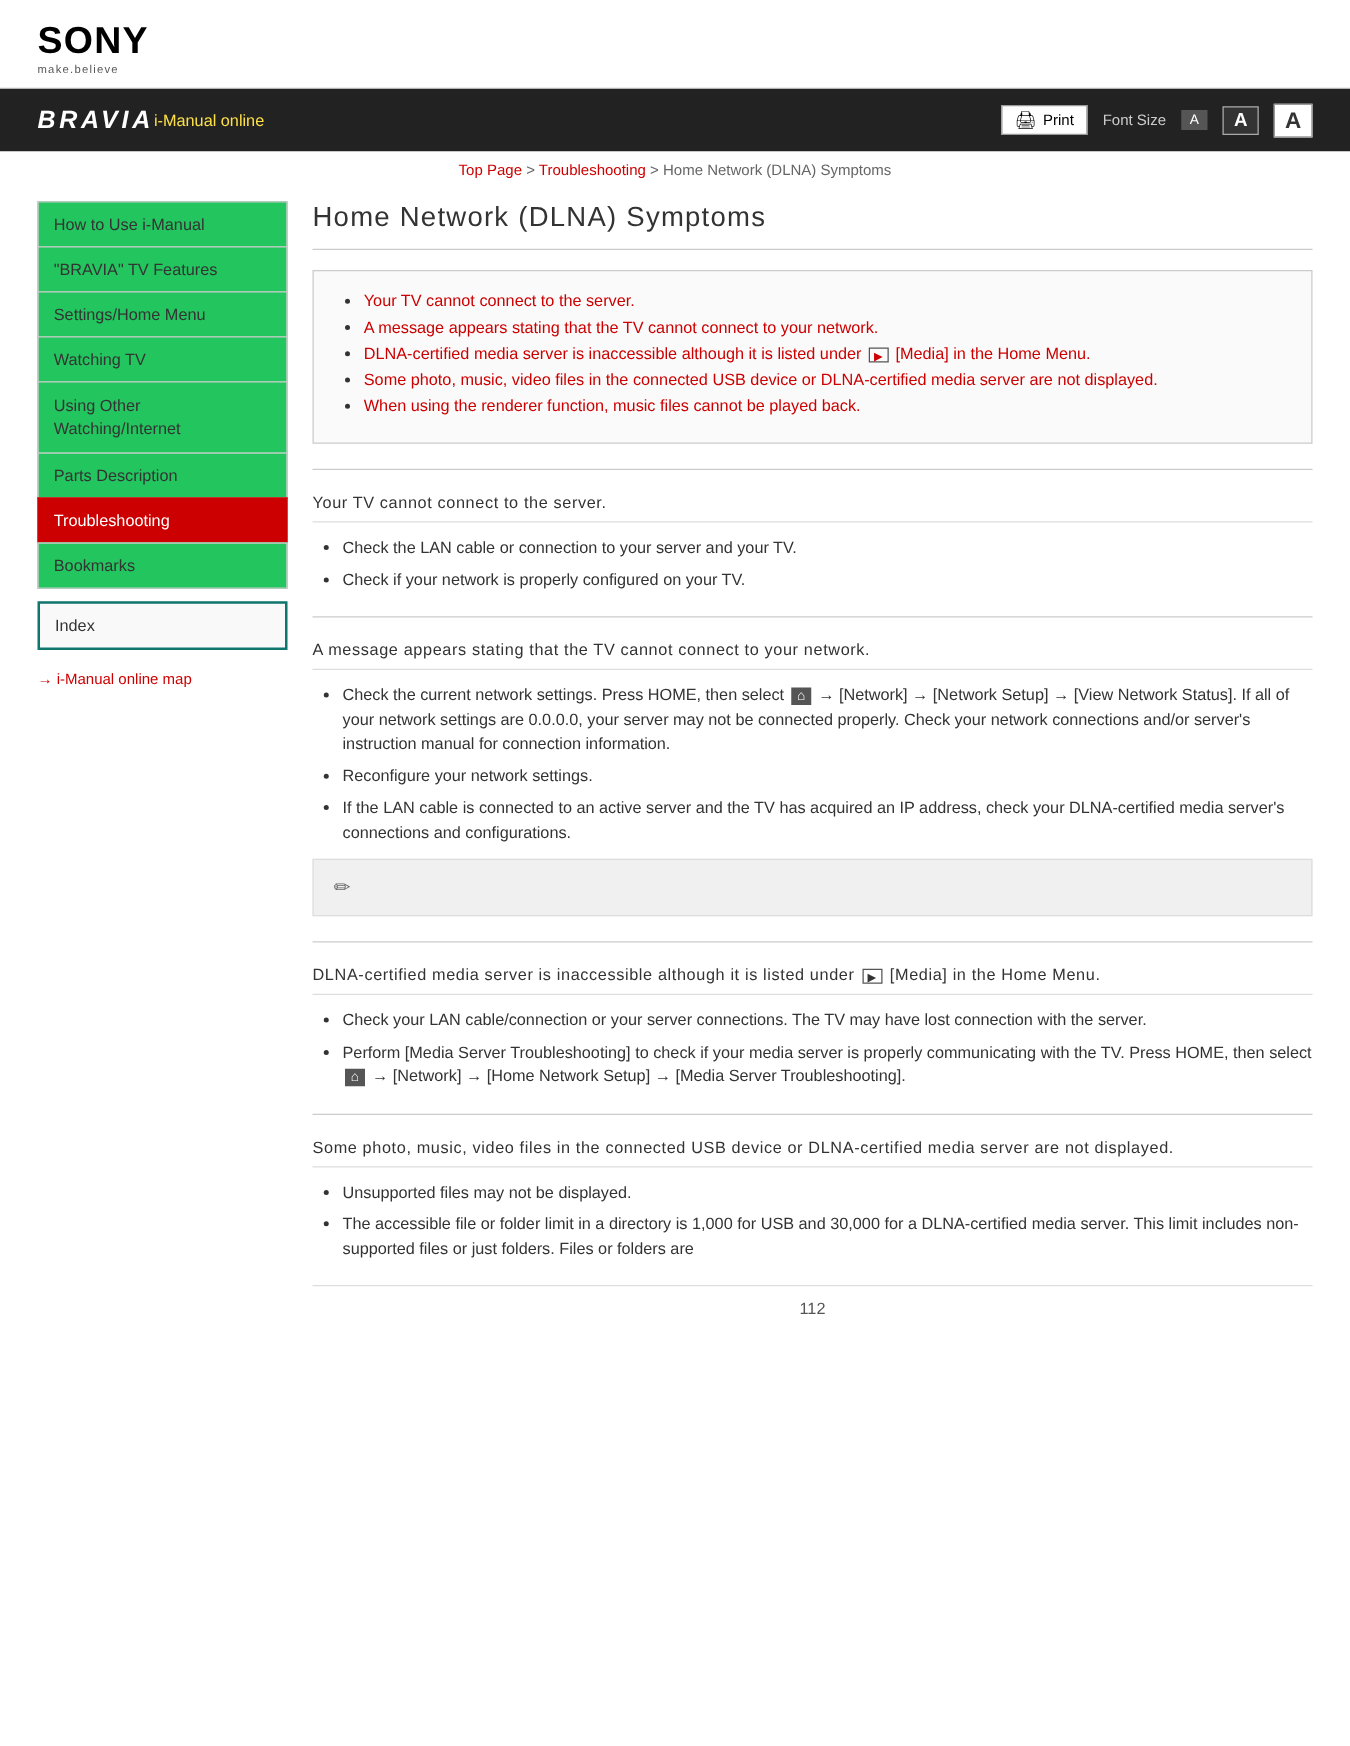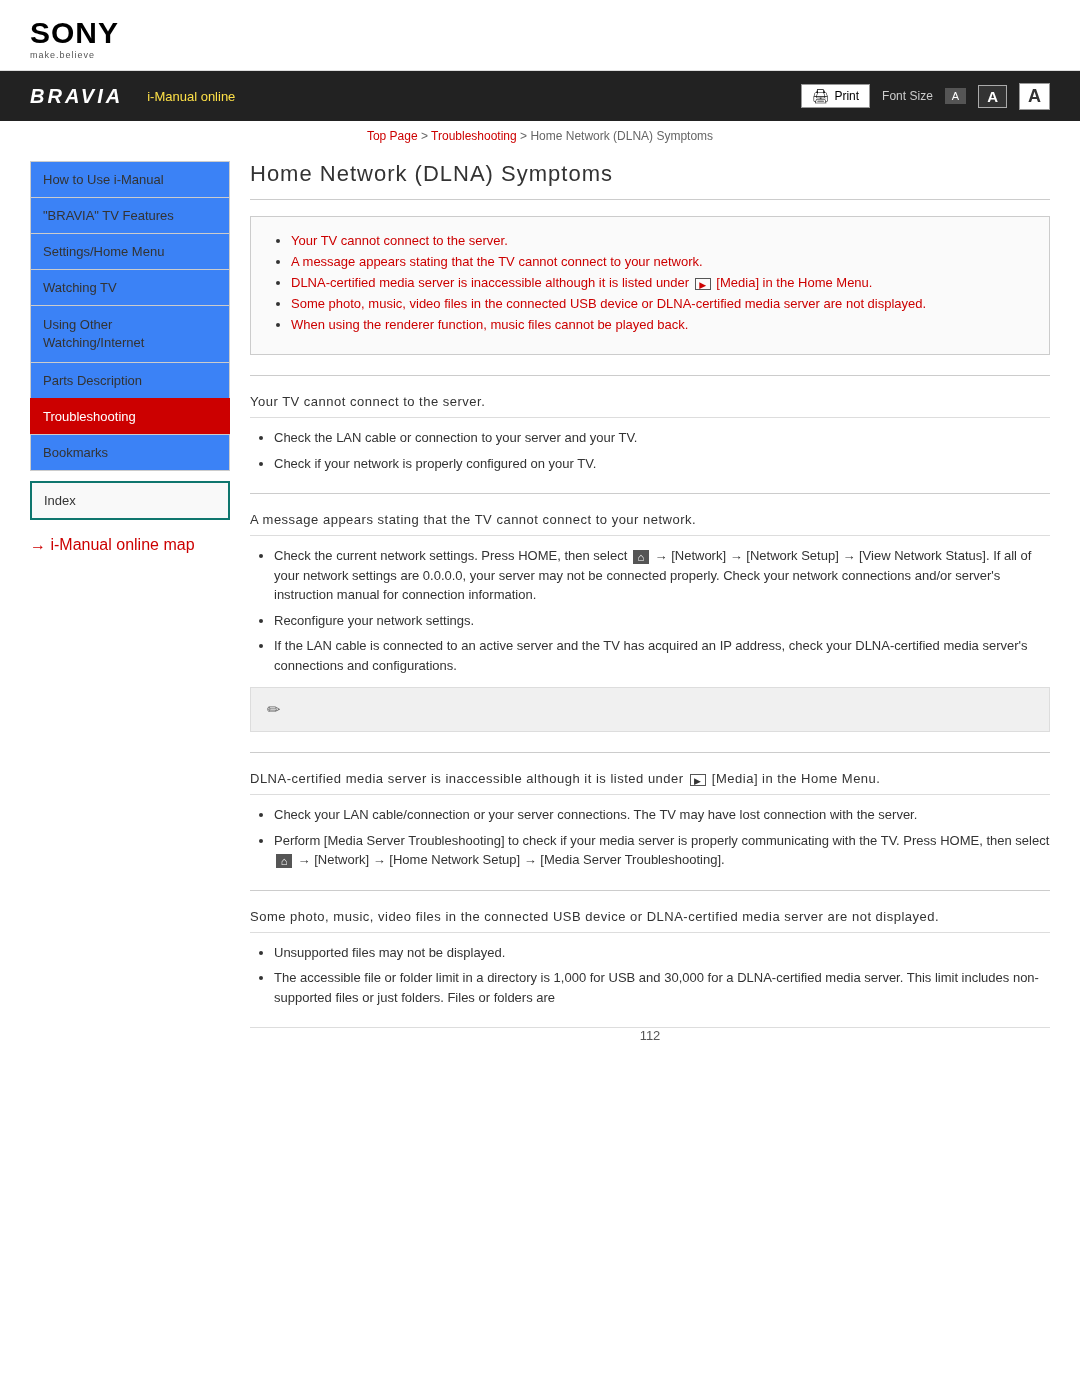--- a/index.html
+++ b/index.html
@@ -5,48 +5,48 @@
     * { margin: 0; padding: 0; box-sizing: border-box; }
     body { font-family: Arial, sans-serif; background: #fff; color: #333; font-size: 14px; width: 1080px; }
 
     
     .header { padding: 18px 30px 10px 30px; border-bottom: 1px solid #ddd; }
     .sony-logo { font-weight: bold; font-size: 30px; letter-spacing: 1px; color: #000; line-height: 1; }
     .sony-tagline { font-size: 9px; color: #555; letter-spacing: 1px; margin-top: 2px; }
 
     
     .navbar { background: #222; display: flex; align-items: center; padding: 0 30px; height: 50px; justify-content: space-between; }
-    .navbar-left { display: flex; align-items: center; gap: 24px; text-align: right; }
+    .navbar-left { display: flex; align-items: center; gap: 0; text-align: right; }
     .bravia-logo { color: #fff; font-size: 20px; font-weight: bold; letter-spacing: 3px; font-style: italic; }
     .imanual-title { color: #fde047; font-size: 13px; }
     .navbar-right { display: flex; align-items: center; gap: 12px; }
     .print-btn { background: #fff; border: 1px solid #999; padding: 3px 10px; font-size: 12px; cursor: pointer; display: flex; align-items: center; gap: 5px; }
     .print-icon { font-size: 14px; }
     .font-size-label { color: #ccc; font-size: 12px; }
     .font-btn { background: #555; color: #fff; border: none; padding: 2px 7px; cursor: pointer; font-size: 11px; }
     .font-btn.large { font-size: 15px; font-weight: bold; background: #333; border: 1px solid #aaa; color: #fff; padding: 2px 8px; }
     .font-btn.xlarge { font-size: 18px; font-weight: bold; background: #fff; color: #333; border: 1px solid #999; padding: 2px 8px; }
 
     
     .breadcrumb { padding: 8px 30px; font-size: 12px; color: #666; text-align: center; }
     .breadcrumb a { color: #c00; text-decoration: none; }
     .breadcrumb span { color: #666; }
 
     
     .main-layout { display: flex; padding: 10px 30px 30px 30px; gap: 20px; }
 
     
     .sidebar { width: 200px; flex-shrink: 0; }
-    .sidebar-item { border: 1px solid #ccc; border-bottom: none; padding: 10px 12px; font-size: 13px; cursor: pointer; background: #3b82f6; color: #333; }
+    .sidebar-item { border: 1px solid #ccc; border-bottom: none; padding: 10px 12px; font-size: 13px; cursor: pointer; background: #22c55e; color: #333; }
     .sidebar-item:last-of-type { border-bottom: 1px solid #ccc; }
     .sidebar-item.active { background: #c00; color: #fff; border-color: #c00; }
     .sidebar-item.multi-line { line-height: 1.4; }
     .sidebar-separator { height: 10px; }
     .sidebar-index { border: 2px solid #0f766e; padding: 10px 12px; font-size: 13px; cursor: pointer; background: #f9f9f9; margin-bottom: 12px; }
-    .sidebar-map-link { font-size: 16px; color: #c00; text-decoration: none; display: flex; align-items: center; gap: 4px; padding: 4px 0; }
+    .sidebar-map-link { font-size: 12px; color: #c00; text-decoration: none; display: flex; align-items: center; gap: 4px; padding: 4px 0; }
 
     
     .content { flex: 1; }
     .page-title { font-size: 22px; font-weight: normal; letter-spacing: 1px; border-bottom: 1px solid #ccc; padding-bottom: 12px; margin-bottom: 16px; color: #333; }
 
     
     .summary-box { border: 1px solid #ccc; padding: 16px 20px; margin-bottom: 20px; background: #fafafa; }
     .summary-box ul { list-style: disc; padding-left: 20px; }
     .summary-box ul li { margin-bottom: 6px; font-size: 13px; }
     .summary-box ul li a { color: #c00; text-decoration: none; }
@@ -62,21 +62,21 @@
     .note-text { font-size: 13px; line-height: 1.5; }
 
     .section-divider { border: none; border-top: 1px solid #ccc; margin: 18px 0; }
 
     
     .home-icon { display: inline-block; width: 16px; height: 14px; background: #555; vertical-align: middle; font-size: 11px; color: #fff; text-align: center; line-height: 14px; margin: 0 2px; }
 
     
     .media-icon { display: inline-block; border: 1px solid #555; width: 16px; height: 12px; vertical-align: middle; margin: 0 2px; font-size: 9px; text-align: center; line-height: 12px; }
 
-    .page-number { text-align: center; font-size: 13px; color: #555; margin-top: 20px; border-top: 1px solid #ddd; }
+    .page-number { text-align: center; font-size: 13px; color: #555; margin-top: 20px; padding-top: 10px; border-top: 1px solid #ddd; }
   </style>
 </head>
 <body>
 
 <div class="header">
   <div>
     <div class="sony-logo">SONY</div>
     <div class="sony-tagline">make.believe</div>
   </div>
 </div>

